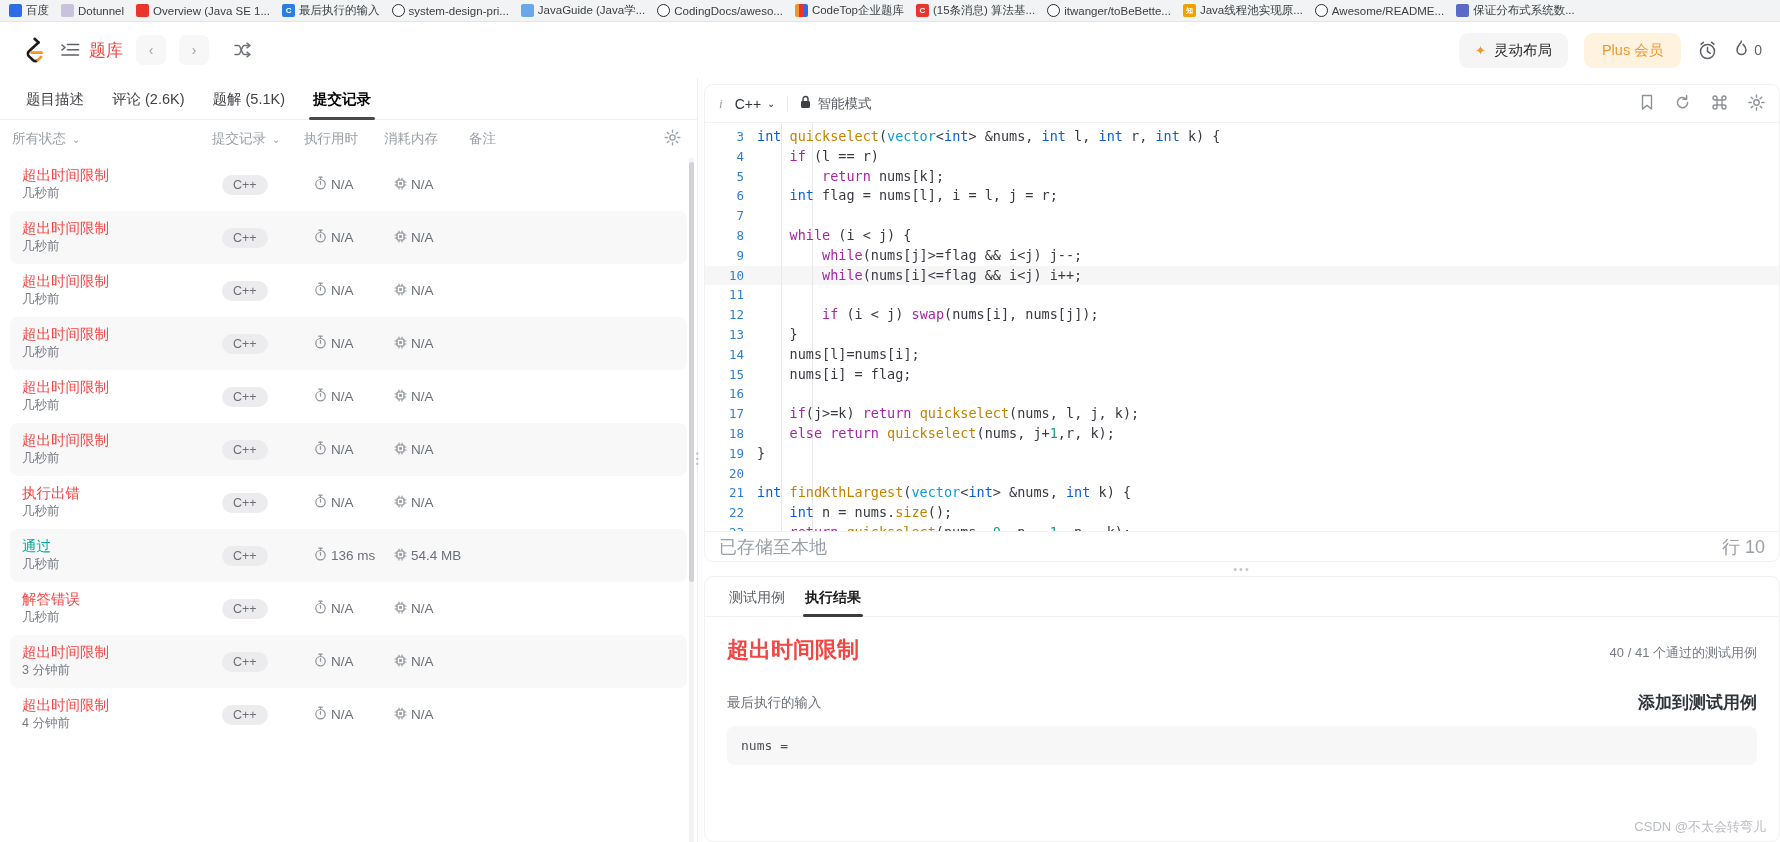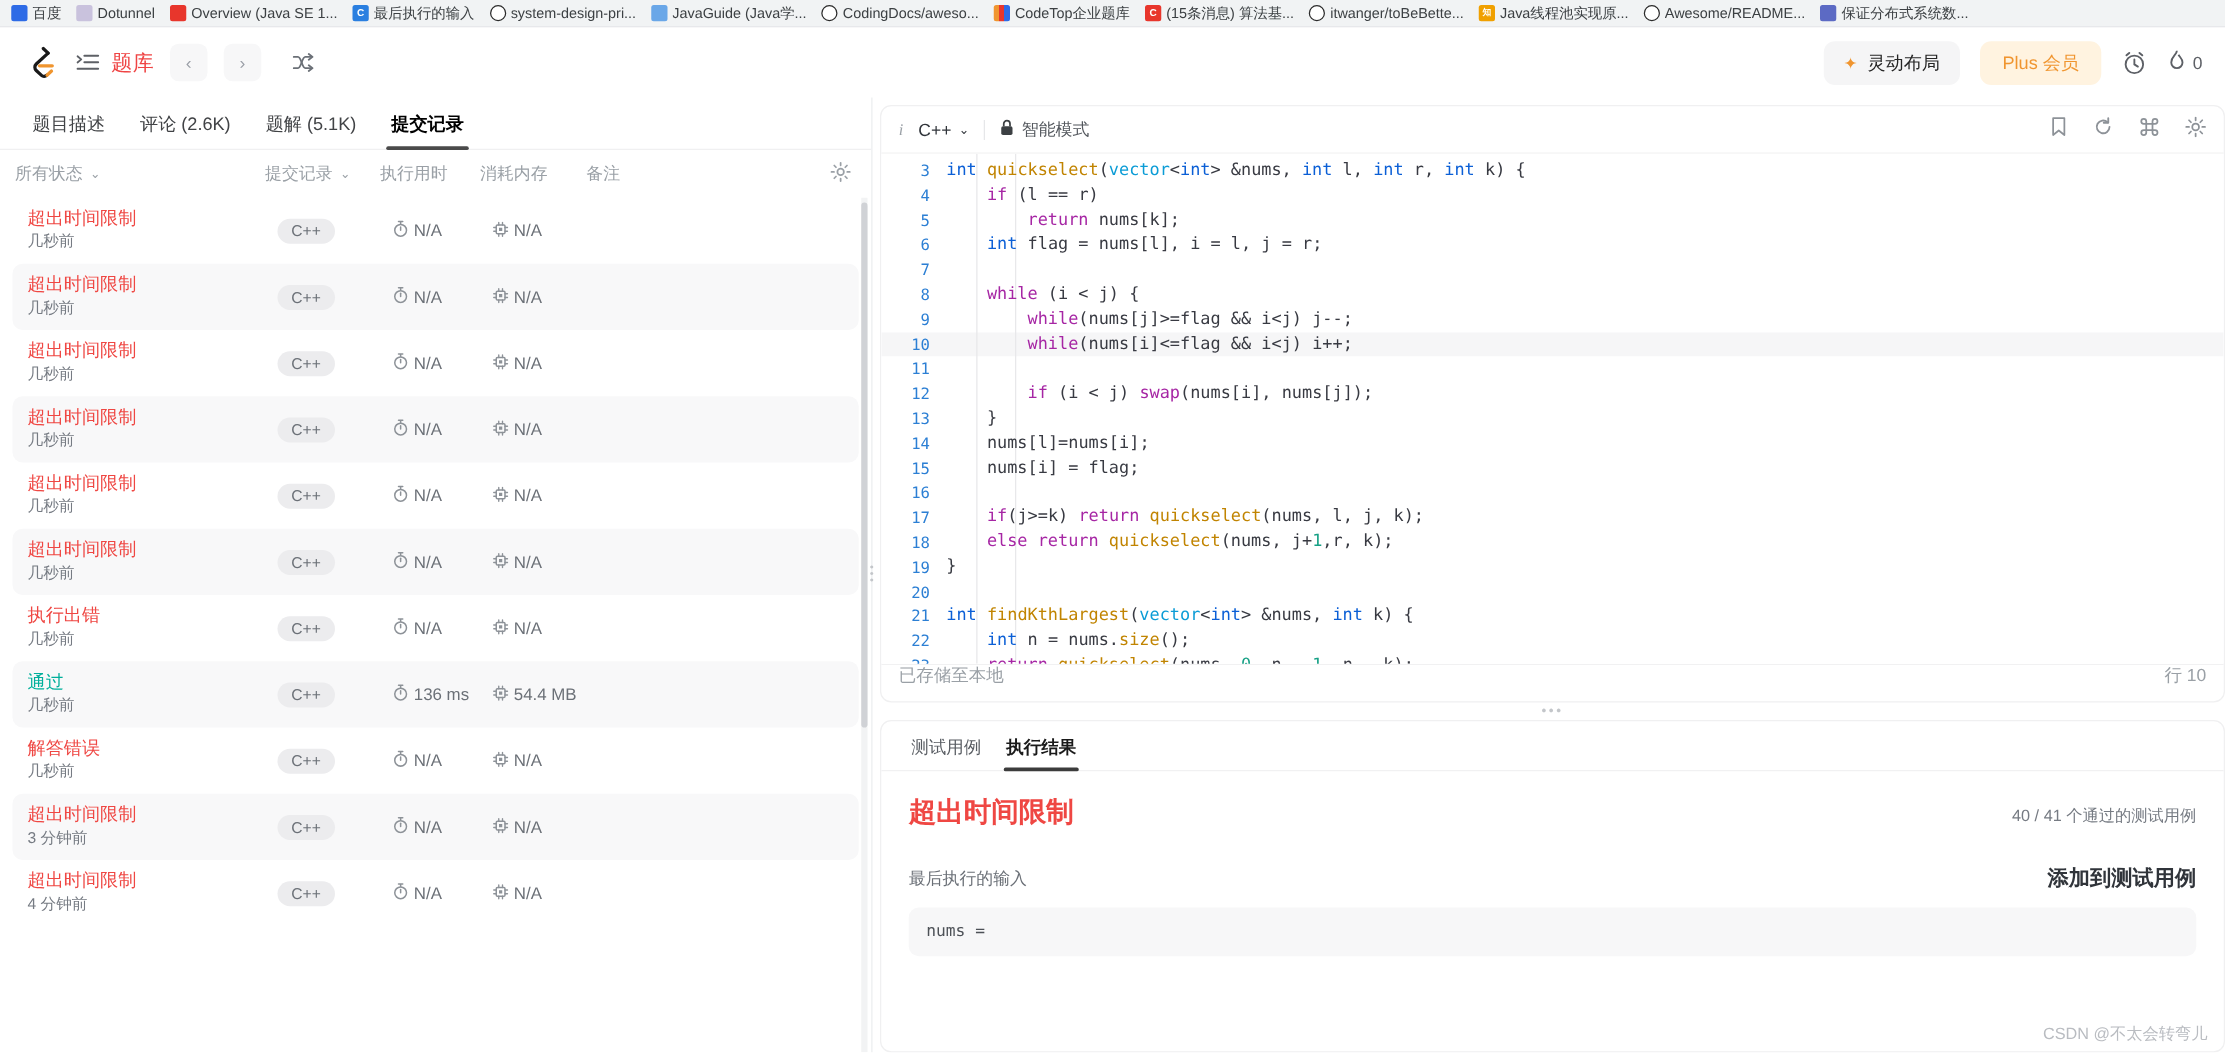--- a/index.html
+++ b/index.html
@@ -212,22 +212,22 @@
   .fn { color: #c18401; }
   .num { color: #16a085; }
   .pl { color: #383a42; }
   .indent-guide {
     position: absolute; top: 0; bottom: 0; width: 1px;
     background: #e8e8ea;
   }
   .cur-line { background: #f6f6f7; }
 
   .editor-ft {
-    height: 30px; display: flex; 
-    padding: 0 14px; font-size: 14px; color: #9aa0a6;
+    height: 30px; display: flex; align-items: center;
+    padding: 0 14px; font-size: 18px; color: #9aa0a6;
     border-top: 1px solid #f1f1f2;
     flex: 0 0 auto;
   }
   .ft-right { margin-left: auto; }
 
   .h-handle {
     height: 14px; display: flex; align-items: center; justify-content: center;
     color: #c3c6ca; font-size: 11px; letter-spacing: 2px;
     flex: 0 0 auto;
   }

